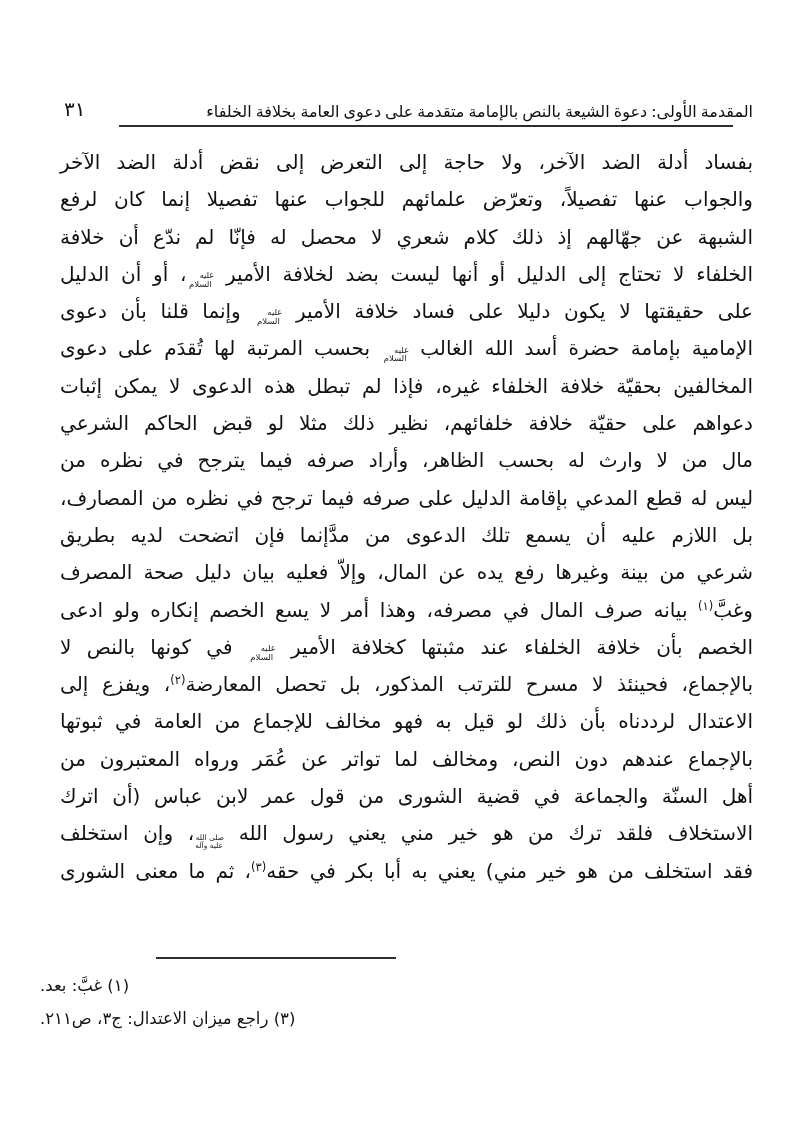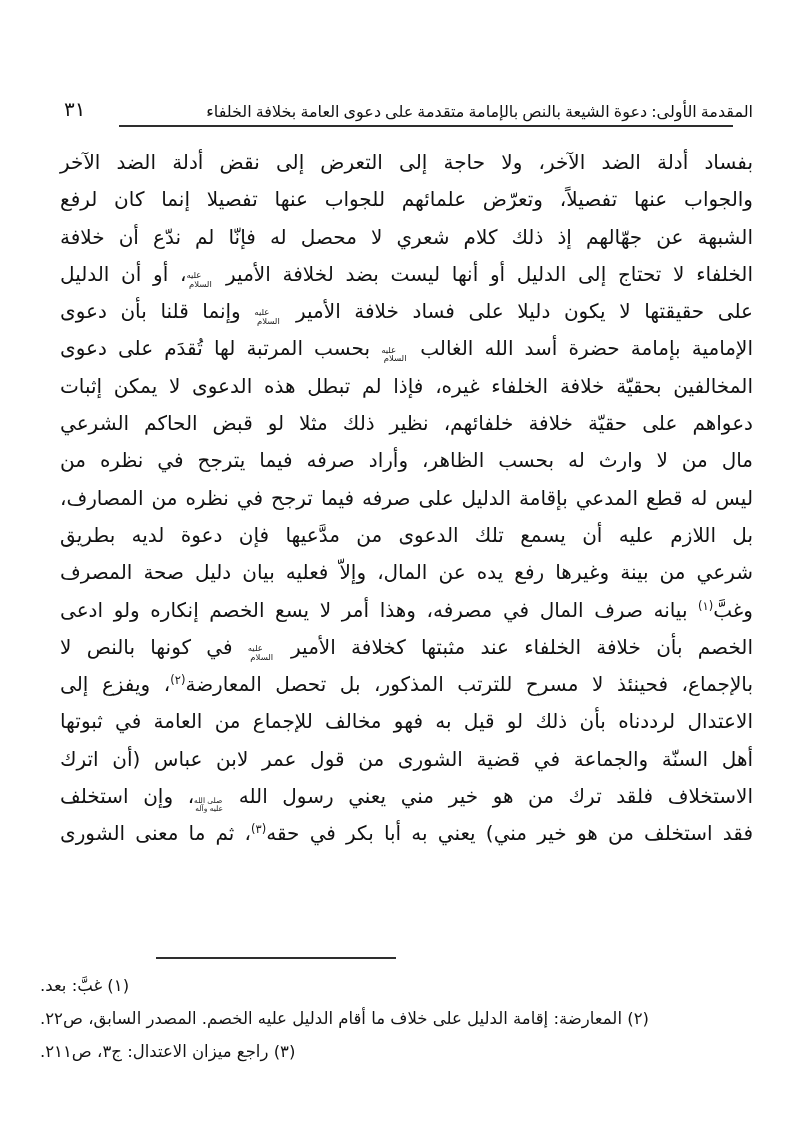--- a/index.html
+++ b/index.html
@@ -35,21 +35,21 @@
   .line{
     height:37.3px; line-height:37.3px; font-size:20px;
     text-align:justify; text-align-last:justify; text-justify:inter-word;
     white-space:normal; color:#121212;
   }
   .fnref{
     font-size:11.5px; line-height:0; vertical-align:7px;
     letter-spacing:0;
   }
   .honorific{
-    display:inline-block; text-align:left; vertical-align:-6px;
+    display:inline-block; text-align:right; vertical-align:-6px;
     line-height:1.05; white-space:normal; color:#222;
     text-align-last:center;
   }
   .honorific.as{ width:28px; font-size:8.5px; }
   .honorific.saas{ width:30px; font-size:7.5px; vertical-align:-8px; }
   
   .footnote-rule{
     position:absolute; top:957px; left:156px; width:240px; height:1.6px;
     background:#2e2e2e;
   }
@@ -77,32 +77,32 @@
       <div class="line">بفساد أدلة الضد الآخر، ولا حاجة إلى التعرض إلى نقض أدلة الضد الآخر</div>
       <div class="line">والجواب عنها تفصيلاً، وتعرّض علمائهم للجواب عنها تفصيلا إنما كان لرفع</div>
       <div class="line">الشبهة عن جهّالهم إذ ذلك كلام شعري لا محصل له فإنّا لم ندّع أن خلافة</div>
       <div class="line">الخلفاء لا تحتاج إلى الدليل أو أنها ليست بضد لخلافة الأمير <span class="honorific as">عليه السلام</span>، أو أن الدليل</div>
       <div class="line">على حقيقتها لا يكون دليلا على فساد خلافة الأمير <span class="honorific as">عليه السلام</span> وإنما قلنا بأن دعوى</div>
       <div class="line">الإمامية بإمامة حضرة أسد الله الغالب <span class="honorific as">عليه السلام</span> بحسب المرتبة لها تُقدَم على دعوى</div>
       <div class="line">المخالفين بحقيّة خلافة الخلفاء غيره، فإذا لم تبطل هذه الدعوى لا يمكن إثبات</div>
       <div class="line">دعواهم على حقيّة خلافة خلفائهم، نظير ذلك مثلا لو قبض الحاكم الشرعي</div>
       <div class="line">مال من لا وارث له بحسب الظاهر، وأراد صرفه فيما يترجح في نظره من</div>
       <div class="line">ليس له قطع المدعي بإقامة الدليل على صرفه فيما ترجح في نظره من المصارف،</div>
-      <div class="line">بل اللازم عليه أن يسمع تلك الدعوى من مدَّعيها فإن دعوة لديه بطريق</div>
+      <div class="line">بل اللازم عليه أن يسمع تلك الدعوى من مدَّإنما فإن اتضحت لديه بطريق</div>
       <div class="line">شرعي من بينة وغيرها رفع يده عن المال، وإلاّ فعليه بيان دليل صحة المصرف</div>
       <div class="line">وغبَّ<sup class="fnref">(١)</sup> بيانه صرف المال في مصرفه، وهذا أمر لا يسع الخصم إنكاره ولو ادعى</div>
       <div class="line">الخصم بأن خلافة الخلفاء عند مثبتها كخلافة الأمير <span class="honorific as">عليه السلام</span> في كونها بالنص لا</div>
       <div class="line">بالإجماع، فحينئذ لا مسرح للترتب المذكور، بل تحصل المعارضة<sup class="fnref">(٢)</sup>، ويفزع إلى</div>
       <div class="line">الاعتدال لرددناه بأن ذلك لو قيل به فهو مخالف للإجماع من العامة في ثبوتها</div>
+      <div class="line">بالإجماع عندهم دون النص، ومخالف لما تواتر عن عُمَر ورواه المعتبرون من</div>
       <div class="line">أهل السنّة والجماعة في قضية الشورى من قول عمر لابن عباس (أن اترك</div>
       <div class="line">الاستخلاف فلقد ترك من هو خير مني يعني رسول الله <span class="honorific saas">صلى الله عليه وآله</span>، وإن استخلف</div>
       <div class="line">فقد استخلف من هو خير مني) يعني به أبا بكر في حقه<sup class="fnref">(٣)</sup>، ثم ما معنى الشورى</div>
     </div>
 
   <div class="footnote-rule"></div>
 
   <div class="footnotes">
       <div class="footnote">(١) غبَّ: بعد.</div>
-      <div class="footnote">(٢) المعارضة: إقامة الدليل على خلاف ما أقام الدليل عليه الخصم. المصدر السابق، ص٢٢.</div>
       <div class="footnote">(٣) راجع ميزان الاعتدال: ج٣، ص٢١١.</div>
     </div>
 
 </div>
 
 </body></html>

